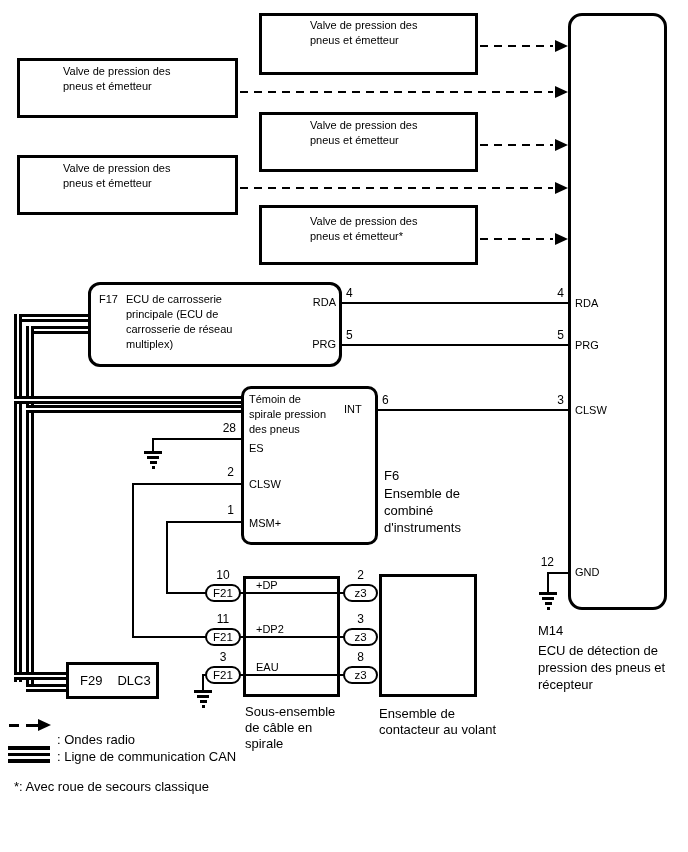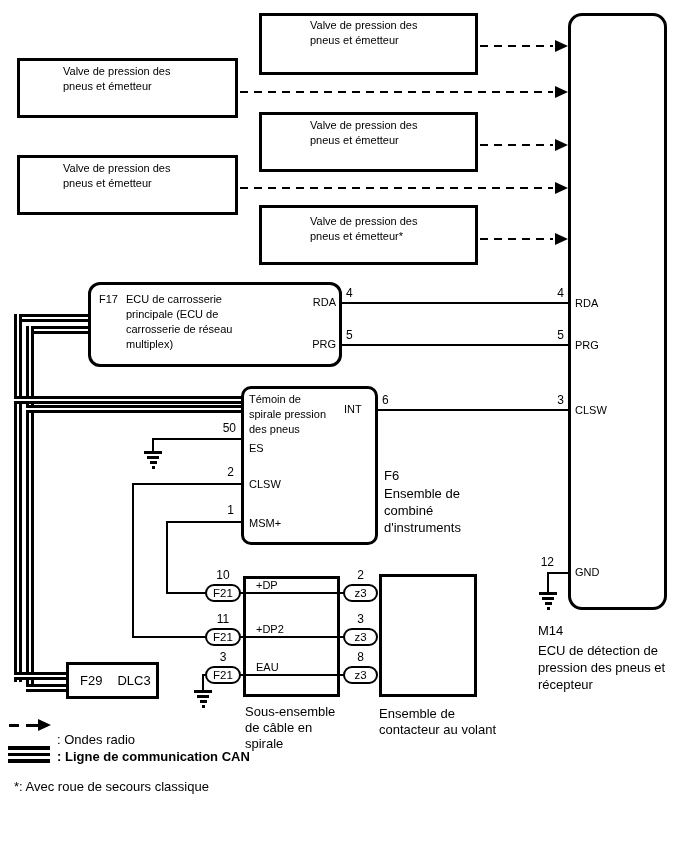--- a/index.html
+++ b/index.html
@@ -108,21 +108,21 @@
   <div class="t13" style="left:384px;top:467px;">F6</div>
   <div class="t13" style="left:384px;top:485px;">Ensemble de
 combiné
 d'instruments</div>
 
   <div class="wh" style="left:378px;top:409px;width:190px;"></div>
   <div class="num" style="left:382px;top:394px;">6</div>
   <div class="num rt" style="left:538px;top:394px;width:26px;">3</div>
 
   <div class="wh" style="left:153px;top:438px;width:88px;"></div>
-  <div class="num rt" style="left:206px;top:422px;width:30px;">50</div>
+  <div class="num rt" style="left:206px;top:422px;width:30px;">28</div>
   <div class="wv" style="left:152px;top:438px;height:13px;"></div>
   <div class="gnd" style="left:144px;top:451px;width:18px;">
     <i style="width:18px;"></i>
       <i style="width:12px;"></i>
       <i style="width:7px;"></i>
       <i style="width:3px;"></i>
   </div>
 
   <div class="wh" style="left:133px;top:483px;width:108px;"></div>
   <div class="num rt" style="left:216px;top:466px;width:18px;">2</div>
@@ -189,17 +189,17 @@
       <i style="width:3px;"></i>
   </div>
 
   <div class="dash" style="left:9px;top:724px;width:10px;height:3px;background:#000;"></div>
   <div class="wh" style="left:26px;top:724px;width:13px;height:3px;"></div>
   <div class="ah" style="left:38px;top:719px;"></div>
   <div class="t13" style="left:57px;top:718px;margin-top:13px;">: Ondes radio</div>
 
   <div style="position:absolute;left:8px;top:746px;width:42px;height:17px;
               background:linear-gradient(to bottom,#000 0 4px,#fff 4px 7px,#000 7px 10px,#fff 10px 13px,#000 13px 17px);"></div>
-  <div class="t13" style="left:57px;top:748px;font-weight:bold;">: Ligne de communication CAN</div>
+  <div class="t13" style="left:57px;top:748px;">: Ligne de communication CAN</div>
 
   <div class="t13" style="left:14px;top:778px;">*: Avec roue de secours classique</div>
 
 </div>
 
 </body></html>

